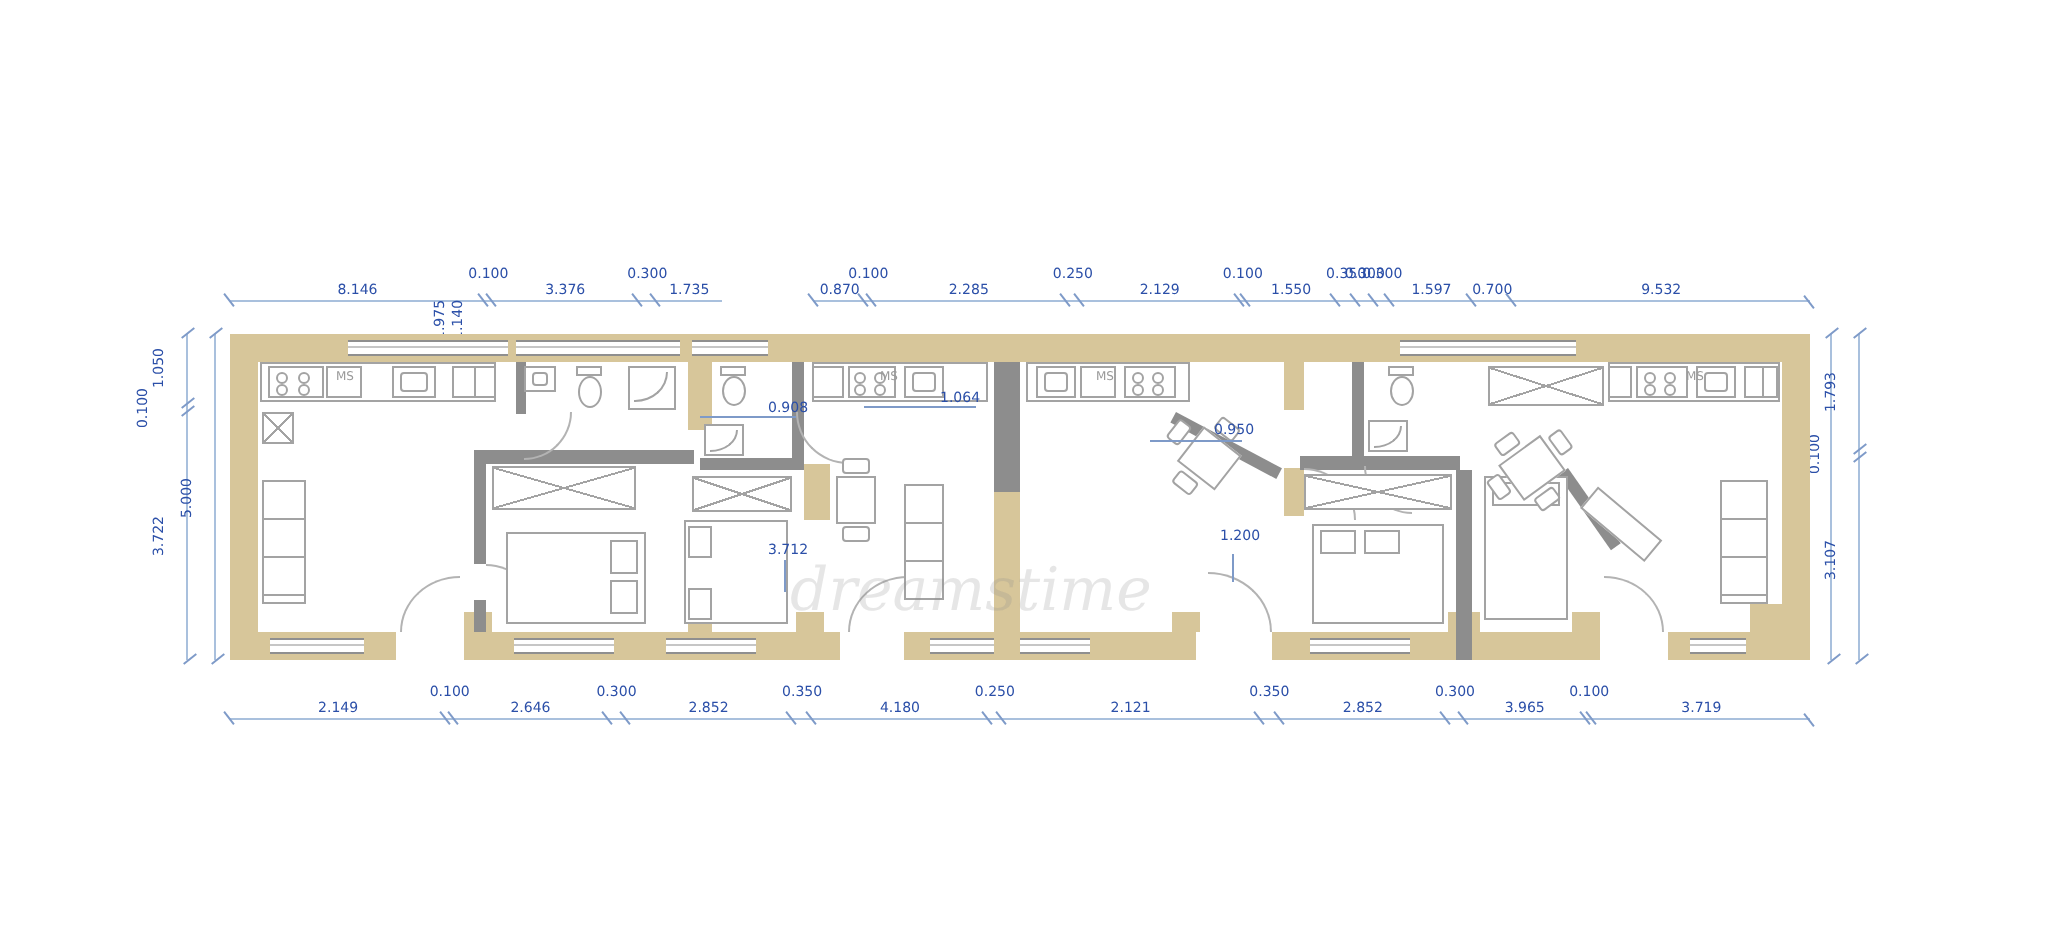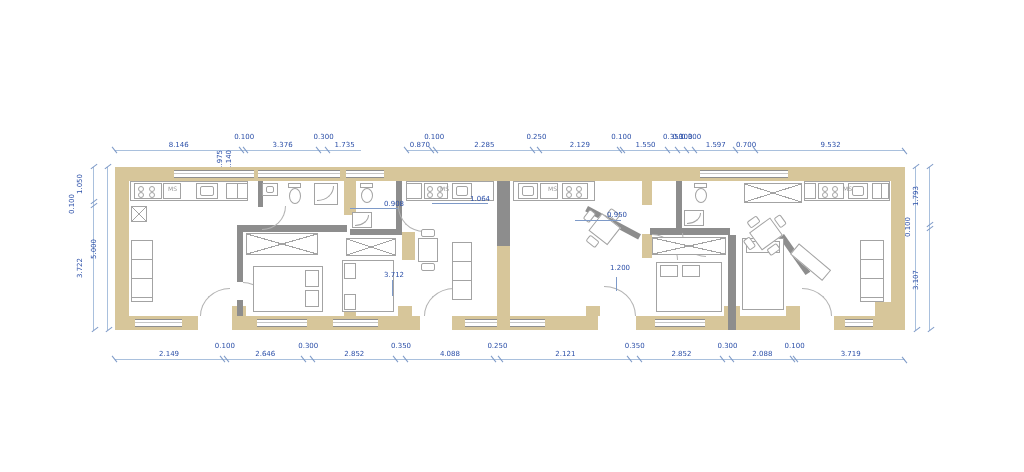--- a/index.html
+++ b/index.html
@@ -133,39 +133,39 @@
       <div class="seg" style="flex-grow: 0.3;">
         <span class="lbl small">0.300</span>
       </div>
       <div class="seg" style="flex-grow: 2.852;">
         <span class="lbl">2.852</span>
       </div>
       <div class="seg" style="flex-grow: 0.35;">
         <span class="lbl small">0.350</span>
       </div>
       <div class="seg" style="flex-grow: 3;">
-        <span class="lbl">4.088</span>
+        <span class="lbl">4.180</span>
       </div>
       <div class="seg" style="flex-grow: 0.25;">
         <span class="lbl small">0.250</span>
       </div>
       <div class="seg" style="flex-grow: 4.4;">
         <span class="lbl">2.121</span>
       </div>
       <div class="seg" style="flex-grow: 0.35;">
         <span class="lbl small">0.350</span>
       </div>
       <div class="seg" style="flex-grow: 2.852;">
         <span class="lbl">2.852</span>
       </div>
       <div class="seg" style="flex-grow: 0.3;">
         <span class="lbl small">0.300</span>
       </div>
       <div class="seg" style="flex-grow: 2.088;">
-        <span class="lbl">2.088</span>
+        <span class="lbl">3.965</span>
       </div>
       <div class="seg" style="flex-grow: 0.12;">
         <span class="lbl small">0.100</span>
       </div>
       <div class="seg" style="flex-grow: 3.719;">
         <span class="lbl">3.719</span>
       </div>
     </div>
 
   <div class="dimv" style="left:84px; top:167px; height:163px;">
@@ -358,14 +358,15 @@
   <span class="rlbl" style="left:607px; top:211px;">0.950</span>
   <div class="lead" style="left:575px; top:220px; width:46px; height:1px;"></div>
   <span class="rlbl" style="left:610px; top:252px;margin-top:12px;">1.200</span>
   <div class="lead" style="left:616px; top:277px; width:1px; height:14px;"></div>
 
   <span class="mslbl" style="left:168px; top:186px;">MS</span>
   <span class="mslbl" style="left:440px; top:186px;">MS</span>
   <span class="mslbl" style="left:548px; top:186px;">MS</span>
   <span class="mslbl" style="left:843px; top:186px;">MS</span>
 
+  <span class="wm" style="left:395px; top:278px; font-size:30px;">dreamstime</span>
 
 </div>
 
 </body></html>

